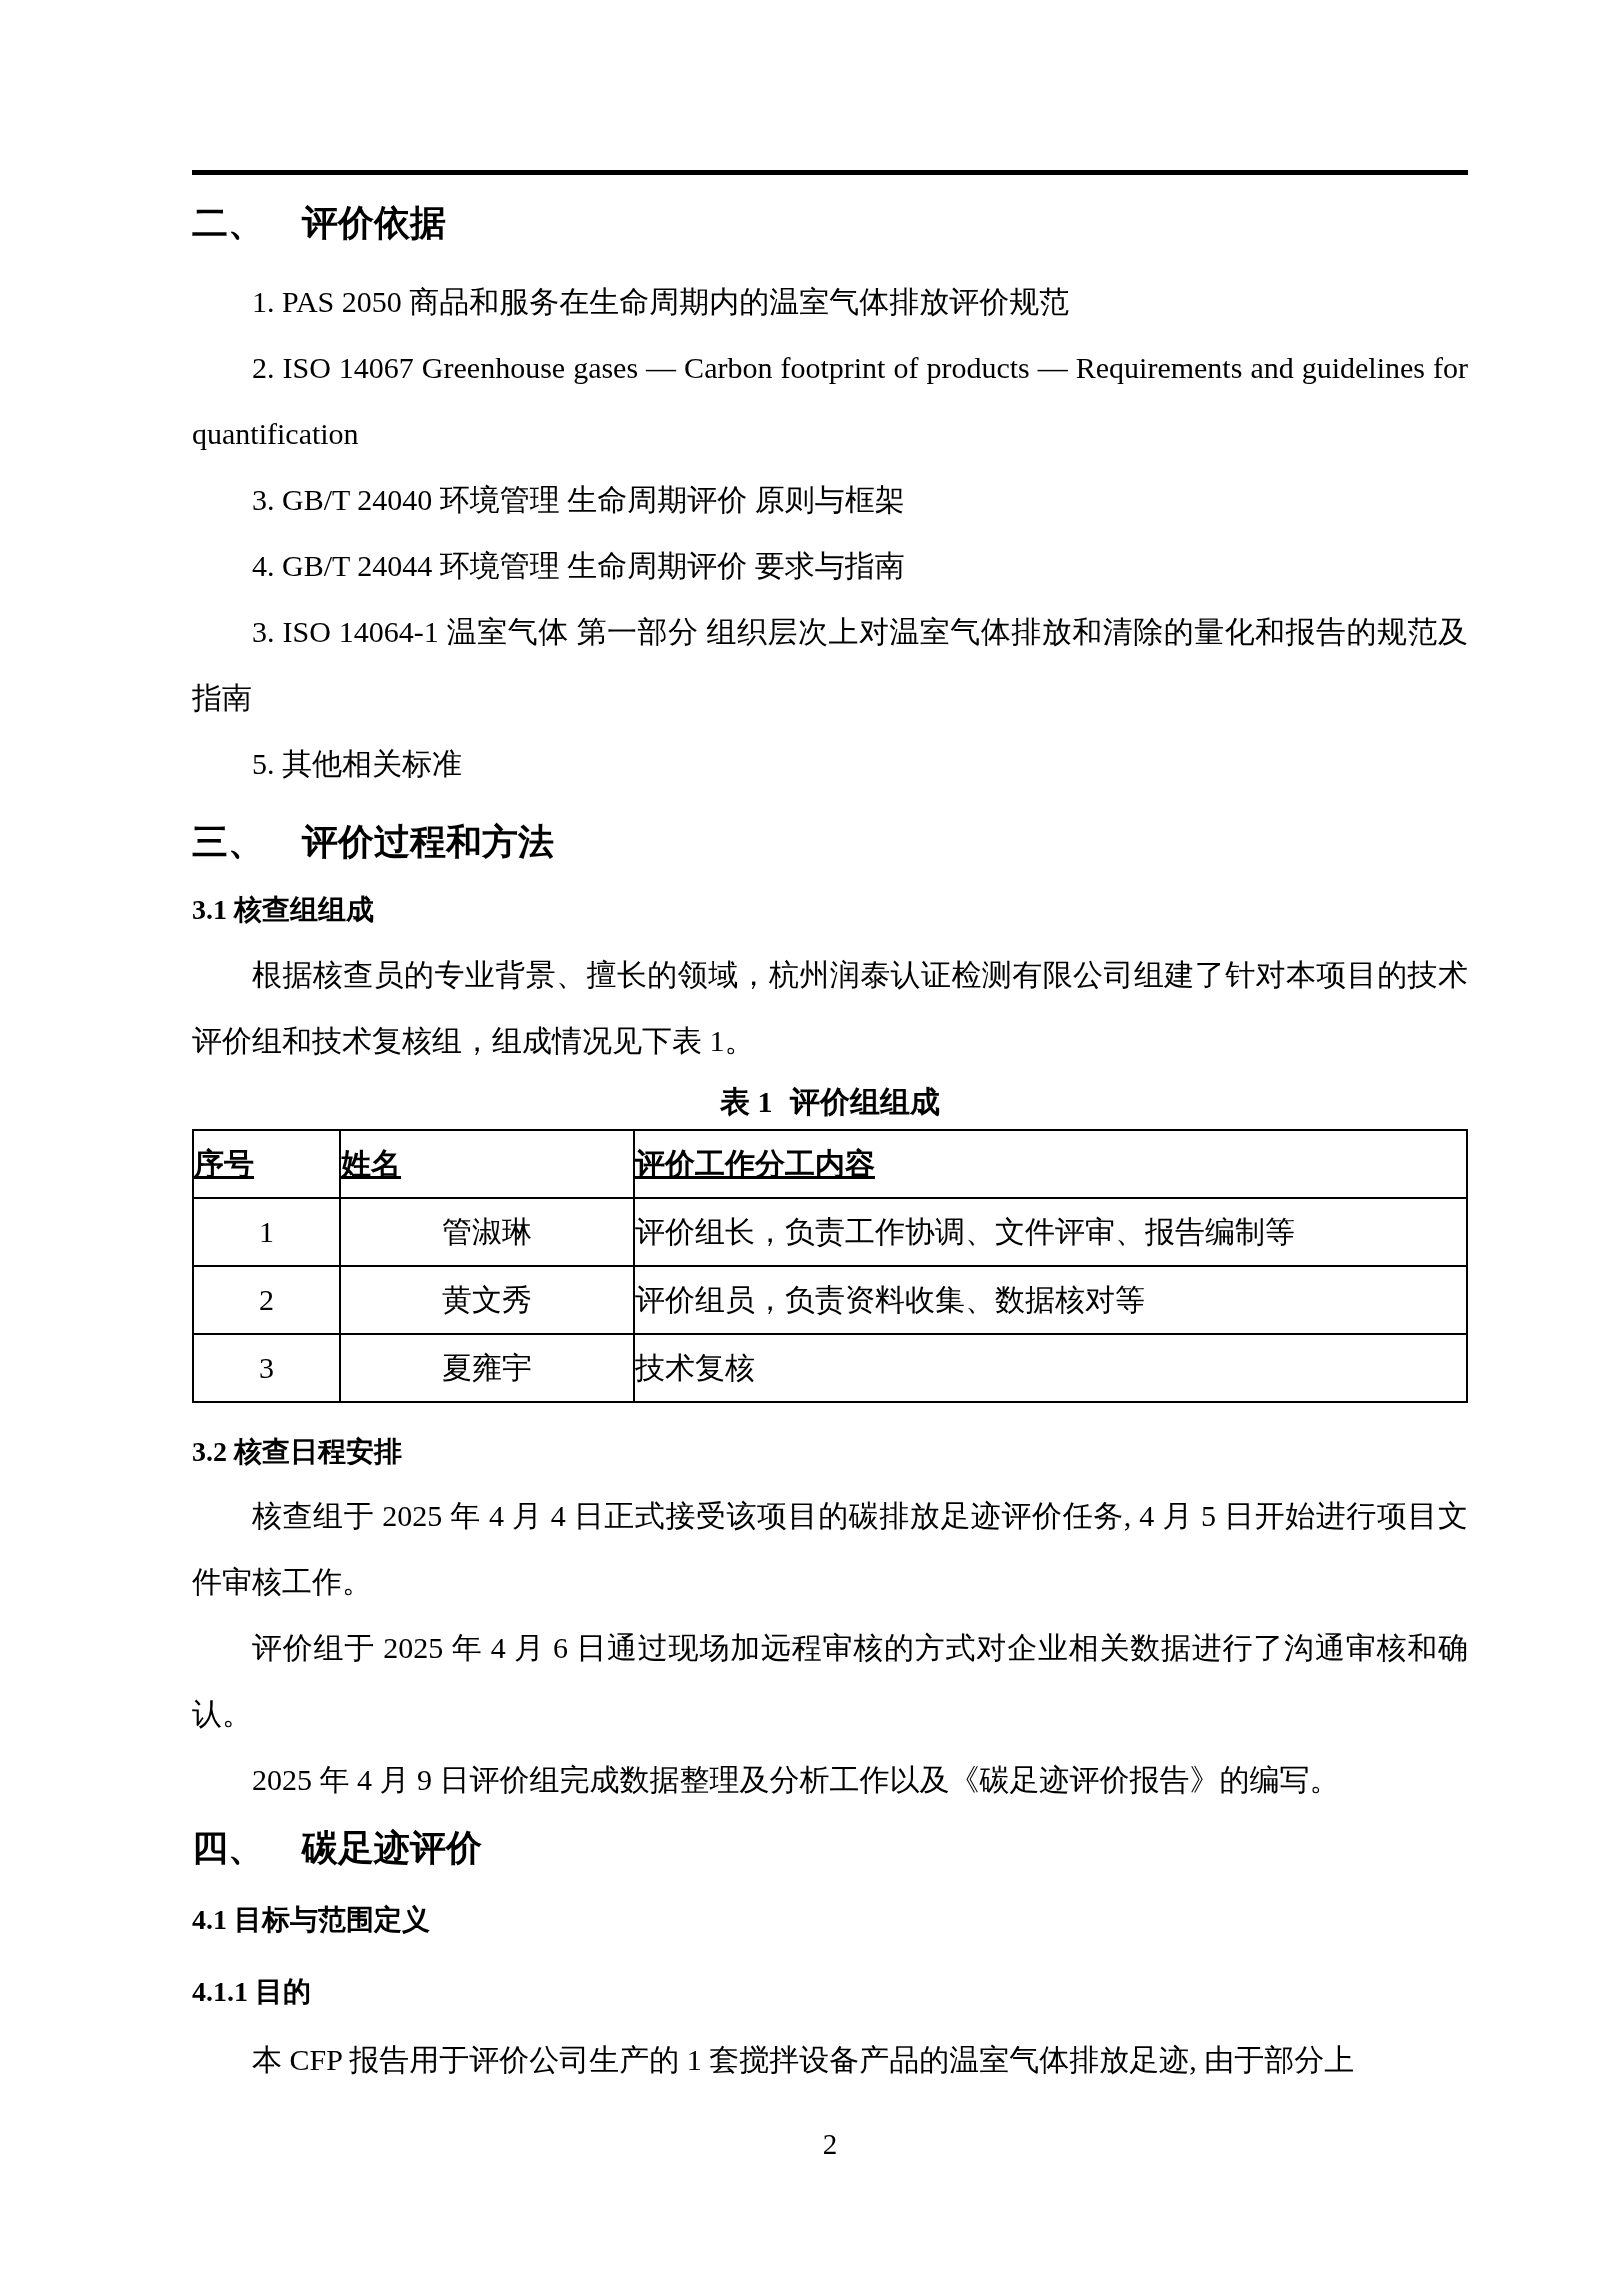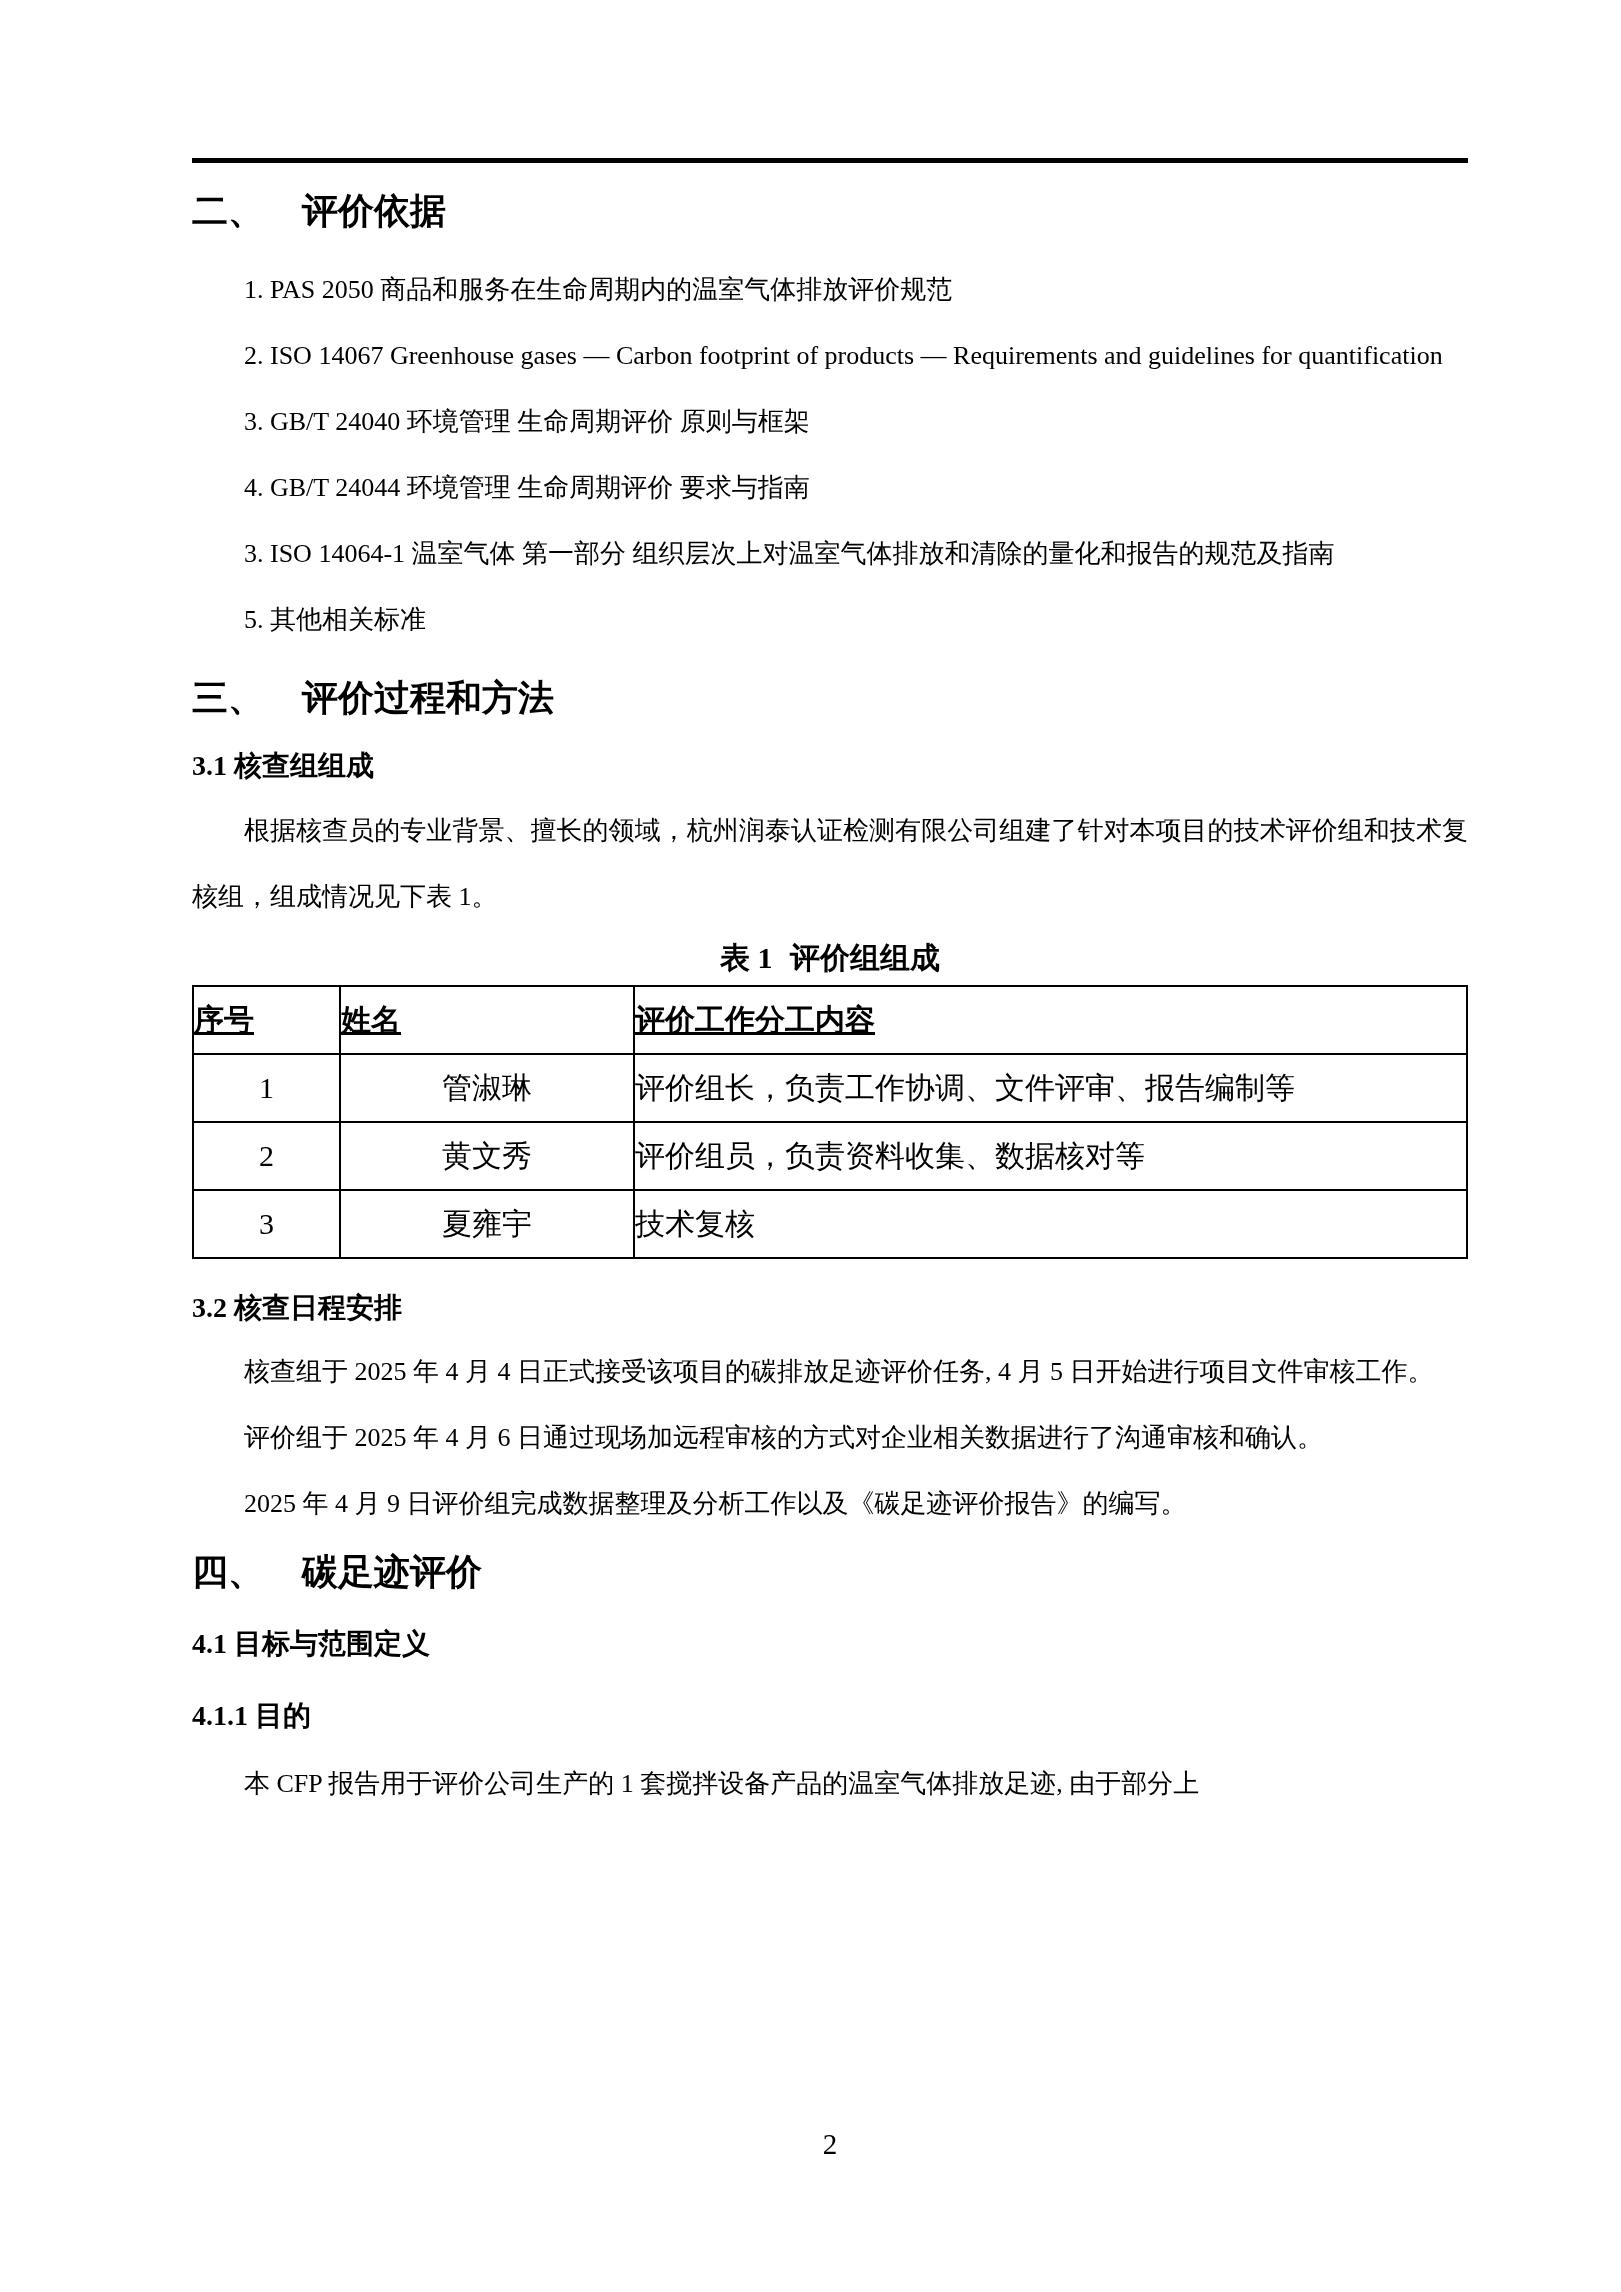--- a/index.html
+++ b/index.html
@@ -9,21 +9,21 @@
     width: 1621px;
     height: 2293px;
     background: #ffffff;
     font-family: "Liberation Serif", "DejaVu Serif", serif;
     color: #000000;
     overflow: hidden;
   }
   .content {
     position: absolute;
     left: 192px;
-    top: 0;
+    top: 12px;
     width: 1276px;
   }
   .rule {
     margin-top: 158px;
     height: 4.9px;
     background: #000000;
   }
   h2.sec {
     font-size: 36px;
     font-weight: 700;
@@ -31,21 +31,21 @@
   }
   h2.sec .hnum { display: inline-block; min-width: 110px; }
   h3.sub {
     font-size: 28px;
     font-weight: 700;
     line-height: 51px;
   }
   .items { margin-top: 19.6px; }
   .items p,
   .bodypara {
-    font-size: 26px;
+    font-size: 30px;
     line-height: 66px;
     text-align: justify;
     text-indent: 2em;
   }
   #sec2-heading { margin-top: 23.5px; }
   #sec3-heading { margin-top: 18px; line-height: 55px; }
   #sub31-heading { margin-top: 13.7px; }
   #sub31-para { margin-top: 7.8px; }
   .table-caption {
     margin-top: 0;

